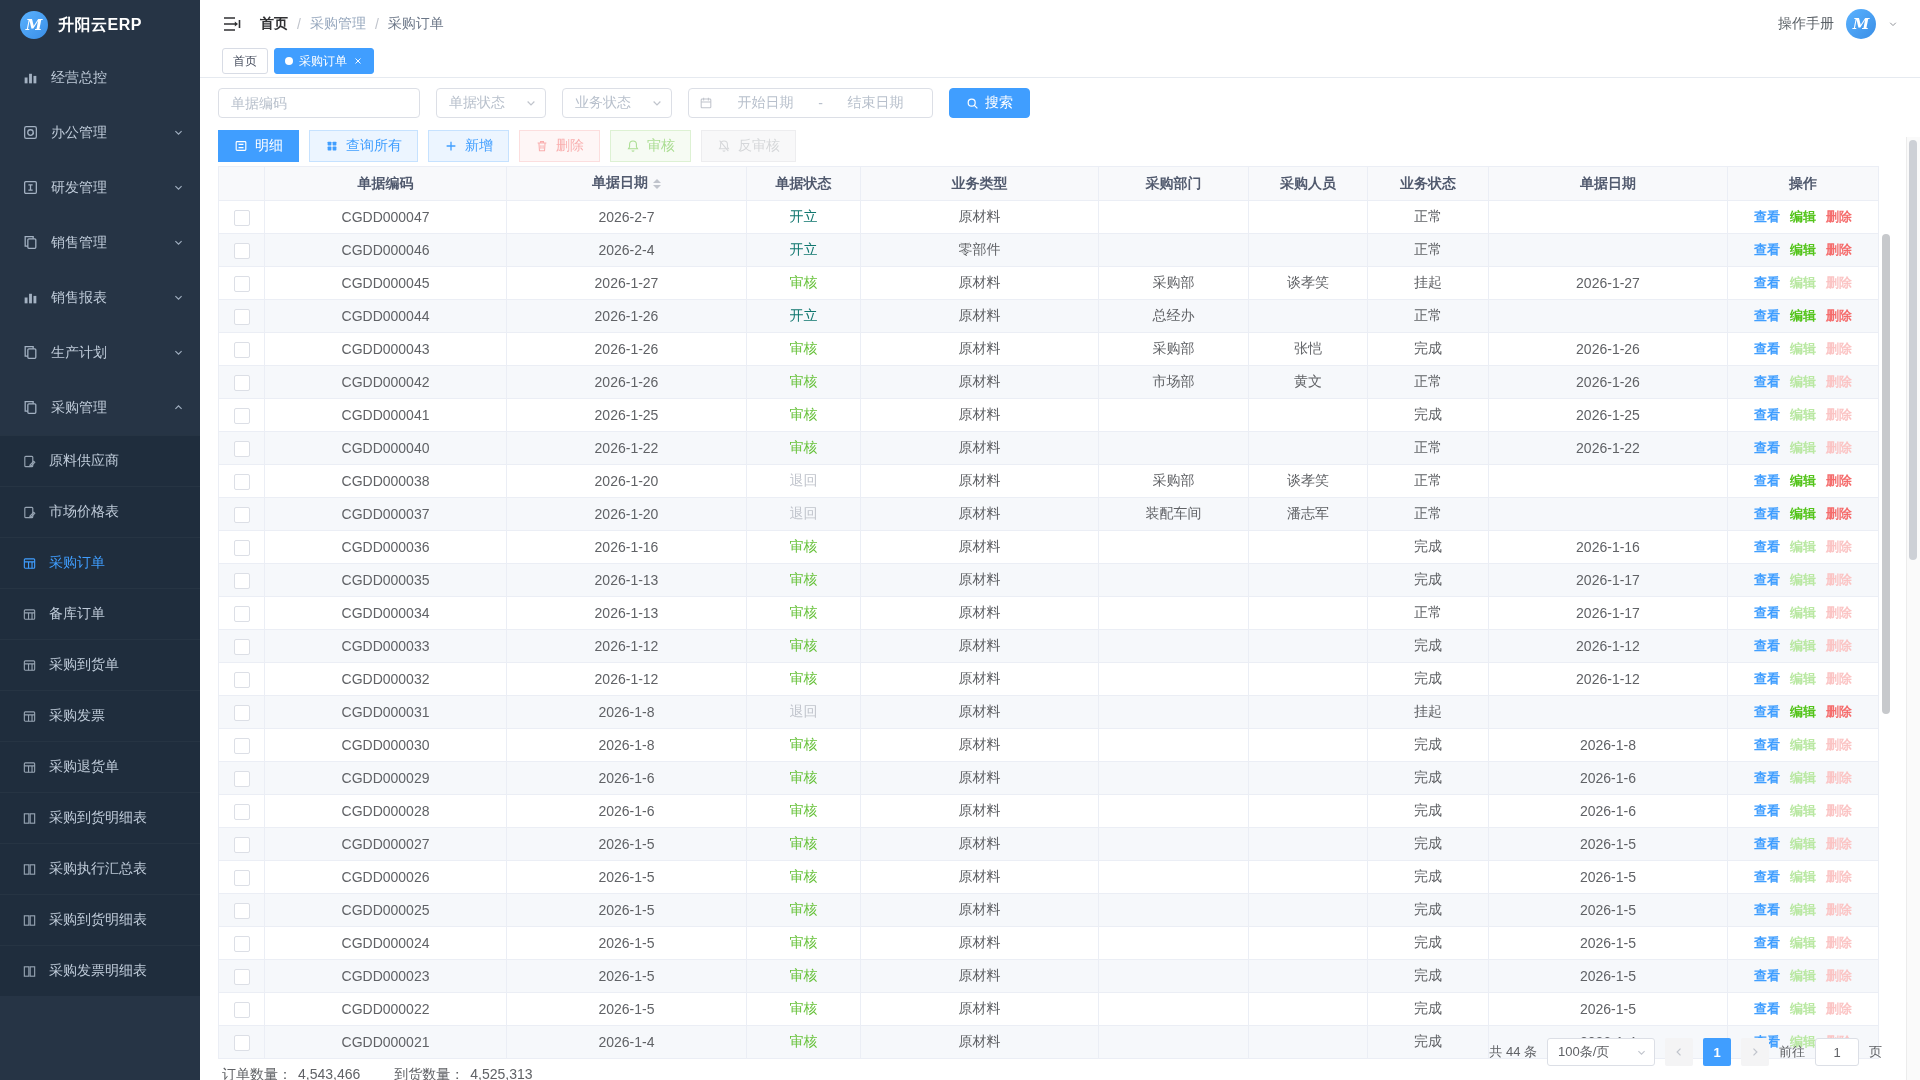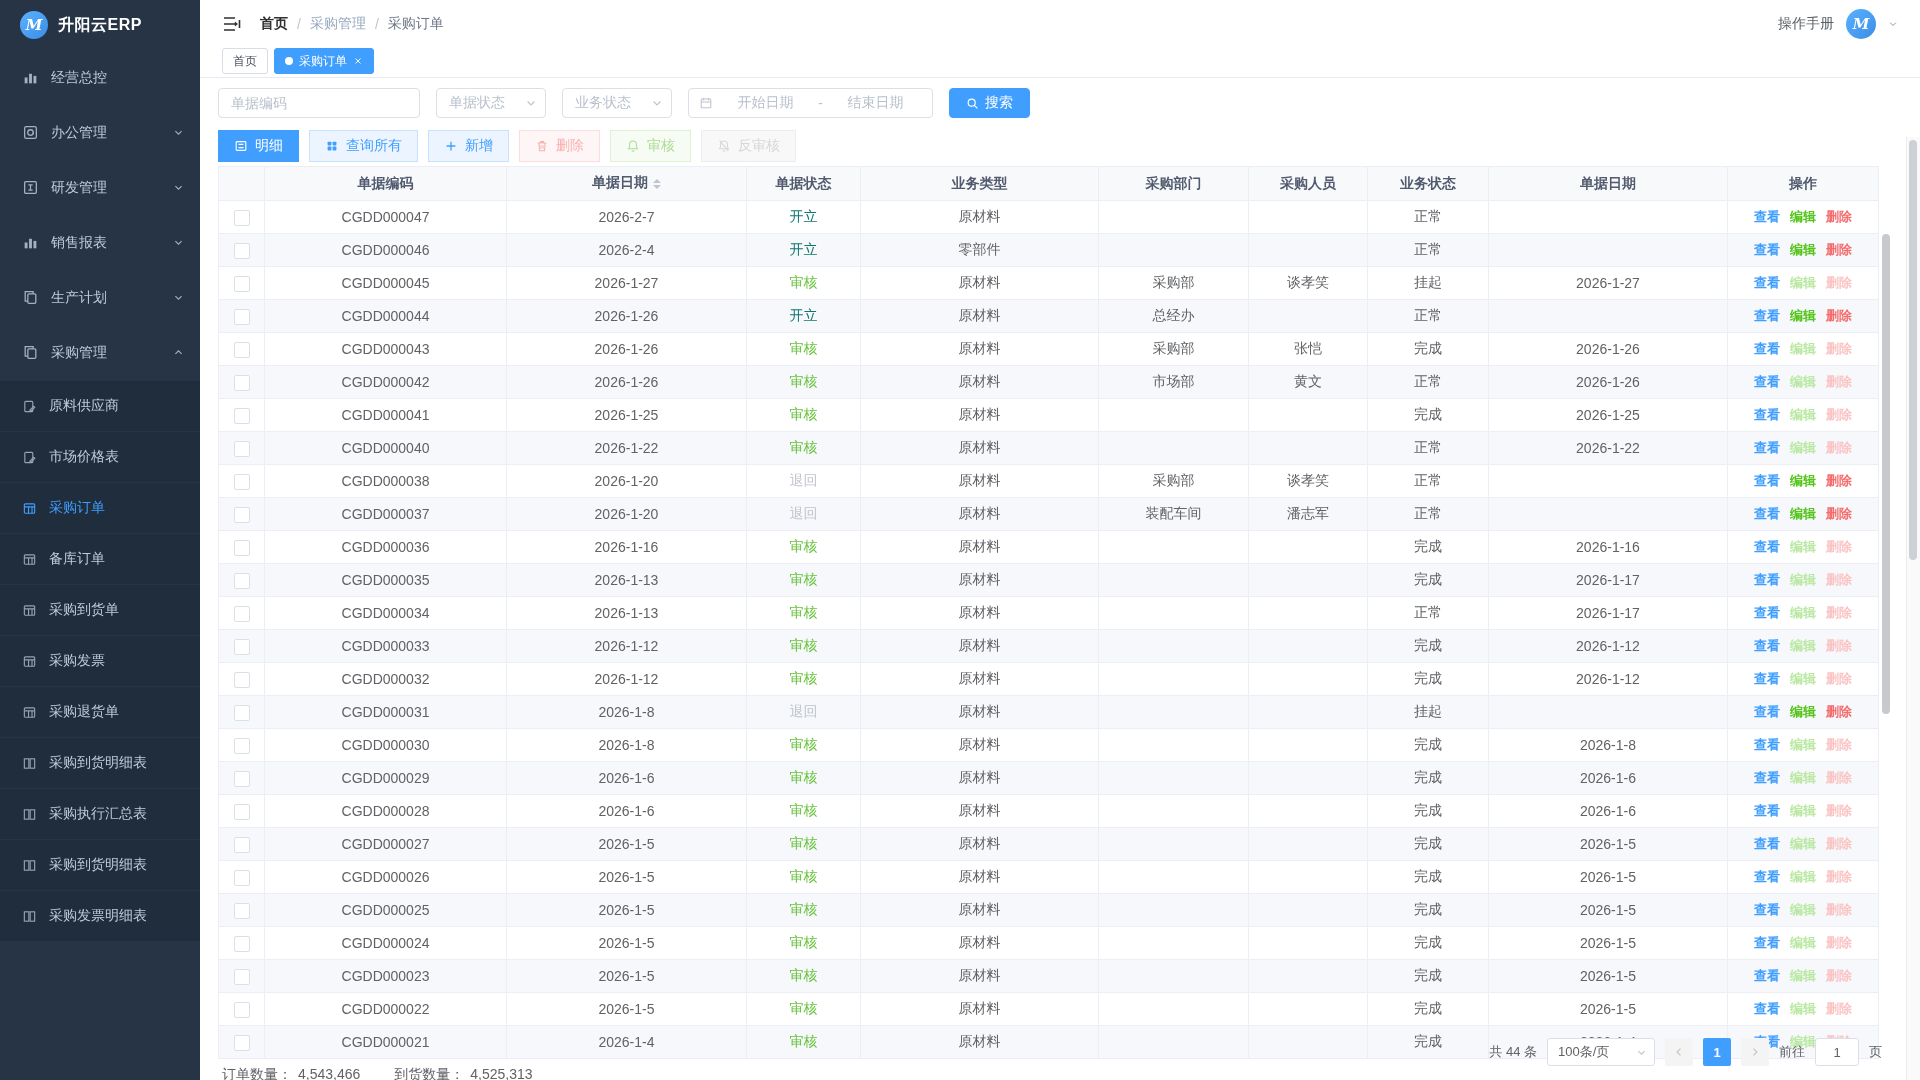--- a/index.html
+++ b/index.html
@@ -162,20 +162,34 @@
           </span>
           <span class="nav-label">研发管理</span>
           <span class="ic nav-caret">
             <svg viewBox="0 0 16 16" fill="none" stroke="currentColor" stroke-width="1.6">
               <path d="M3.5 6l4.5 4.5L12.5 6"></path>
             </svg>
           </span>
         </div>
         <div class="nav-item">
           <span class="ic">
+            <svg viewBox="0 0 16 16" fill="none" stroke="currentColor" stroke-width="1.2">
+              <rect x="5.5" y="4.5" width="7.5" height="9" rx="1"></rect>
+              <path d="M10.5 4.5v-2H3v9h2.5"></path>
+            </svg>
+          </span>
+          <span class="nav-label">销售管理</span>
+          <span class="ic nav-caret">
+            <svg viewBox="0 0 16 16" fill="none" stroke="currentColor" stroke-width="1.6">
+              <path d="M3.5 6l4.5 4.5L12.5 6"></path>
+            </svg>
+          </span>
+        </div>
+        <div class="nav-item">
+          <span class="ic">
             <svg viewBox="0 0 16 16">
               <g fill="currentColor">
                 <rect x="2.5" y="8" width="2.7" height="5.5"></rect>
                 <rect x="6.65" y="4.5" width="2.7" height="9"></rect>
                 <rect x="10.8" y="6.5" width="2.7" height="7"></rect>
               </g>
             </svg>
           </span>
           <span class="nav-label">销售报表</span>
           <span class="ic nav-caret">

